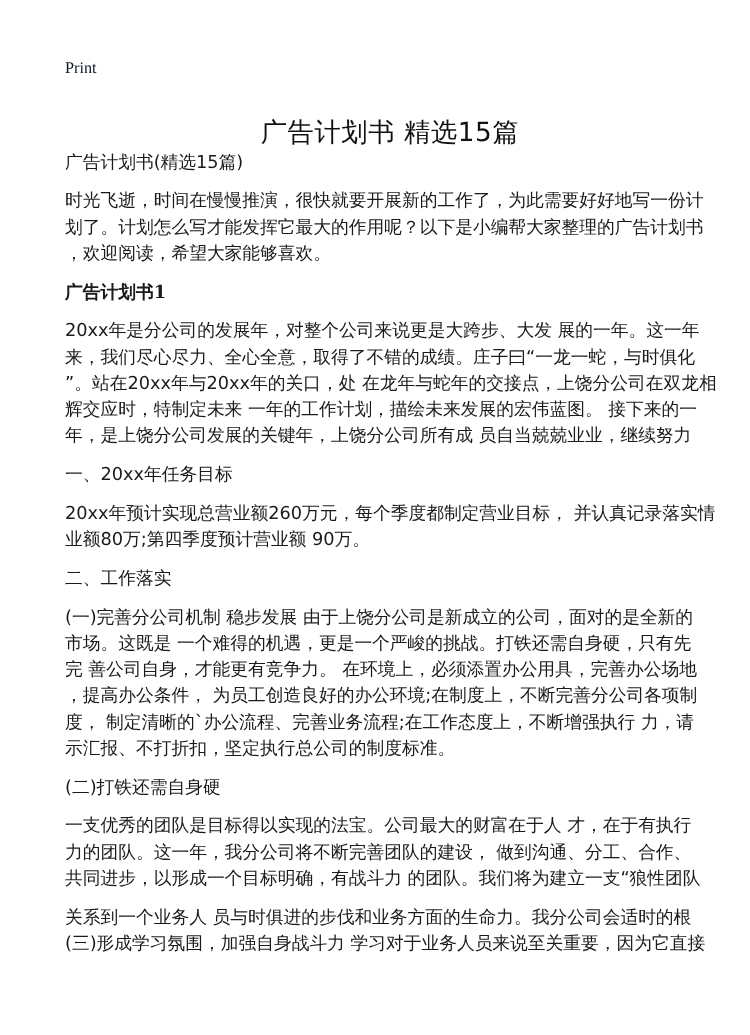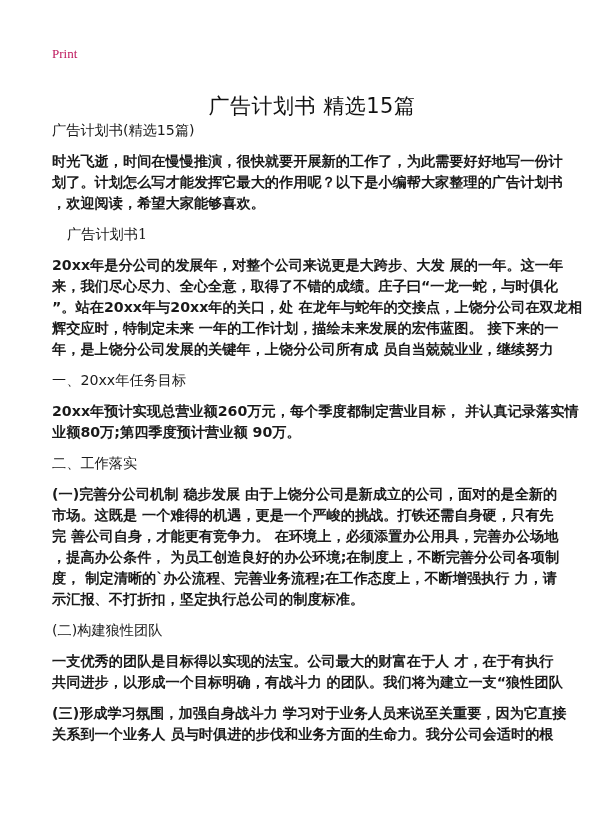--- a/index.html
+++ b/index.html
@@ -4,35 +4,35 @@
   <style>
     html, body { margin: 0; padding: 0; background: #ffffff; }
     body {
       width: 600px; height: 828px; overflow: hidden; position: relative;
       font-family: "DejaVu Sans", "Liberation Sans", sans-serif;
       color: #111111;
     }
     .print-label {
       position: absolute; left: 52px; top: 46px;
       font-family: "Liberation Serif", "DejaVu Serif", serif;
-      font-size: 13px; color: #be185d;
+      font-size: 13px; color: #0f172a;
     }
     .doc-title {
       position: absolute; left: 0; width: 600px; top: 80px;
       text-align: center; font-size: 21px; font-weight: normal; margin: 12px;
       color: #111; letter-spacing: 0.5px;
     }
     .content {
       position: absolute; left: 52px; top: 120px; width: 500px;
       font-size: 14.2px; line-height: 21px; color: #1a1a1a;
     }
     .line { white-space: nowrap; display: block; height: 21px; }
-    .para { margin: 0 0 10px 0; font-weight: bold; }
+    .para { margin: 0 0 10px 0; }
     .subtitle { margin: 0 0 10px 0; }
-    .section-heading { font-weight: normal; margin: 2px 0 10px 15px; font-family: "DejaVu Serif", "Liberation Serif", serif; }
+    .section-heading { font-weight: bold; margin: 2px 0 10px 0; font-family: "DejaVu Serif", "Liberation Serif", serif; }
     .sub-heading { margin: 0 0 10px 0; }
   </style>
 </head>
 <body>
 
 <div class="print-label">Print</div>
 <h1 class="doc-title">广告计划书 精选15篇</h1>
 
 <div class="content">
   <div class="subtitle">广告计划书(精选15篇)</div>
@@ -64,24 +64,25 @@
 
   <div class="para">
     <span class="line">(一)完善分公司机制 稳步发展 由于上饶分公司是新成立的公司，面对的是全新的</span>
     <span class="line">市场。这既是 一个难得的机遇，更是一个严峻的挑战。打铁还需自身硬，只有先</span>
     <span class="line">完 善公司自身，才能更有竞争力。 在环境上，必须添置办公用具，完善办公场地</span>
     <span class="line">，提高办公条件， 为员工创造良好的办公环境;在制度上，不断完善分公司各项制</span>
     <span class="line">度， 制定清晰的`办公流程、完善业务流程;在工作态度上，不断增强执行 力，请</span>
     <span class="line">示汇报、不打折扣，坚定执行总公司的制度标准。</span>
   </div>
 
-  <div class="sub-heading">(二)构建狼性团队</div>
+  <div class="sub-heading">(二)打铁还需自身硬</div>
 
   <div class="para">
     <span class="line">一支优秀的团队是目标得以实现的法宝。公司最大的财富在于人 才，在于有执行</span>
+    <span class="line">力的团队。这一年，我分公司将不断完善团队的建设， 做到沟通、分工、合作、</span>
     <span class="line">共同进步，以形成一个目标明确，有战斗力 的团队。我们将为建立一支“狼性团队</span>
   </div>
 
   <div class="para">
+    <span class="line">关系到一个业务人 员与时俱进的步伐和业务方面的生命力。我分公司会适时的根</span>
     <span class="line">(三)形成学习氛围，加强自身战斗力 学习对于业务人员来说至关重要，因为它直接</span>
-    <span class="line">关系到一个业务人 员与时俱进的步伐和业务方面的生命力。我分公司会适时的根</span>
   </div>
 </div>
 
 </body></html>

